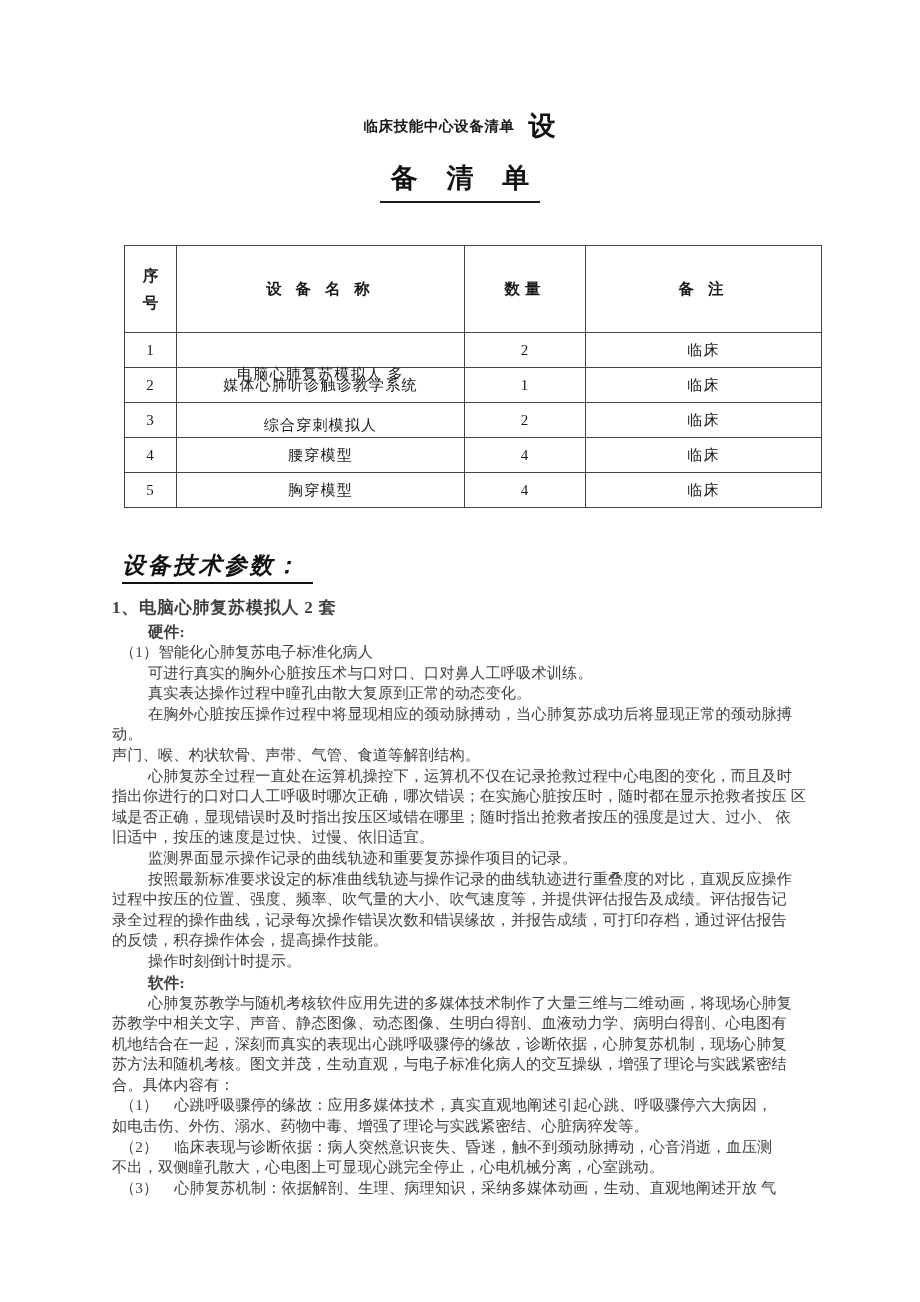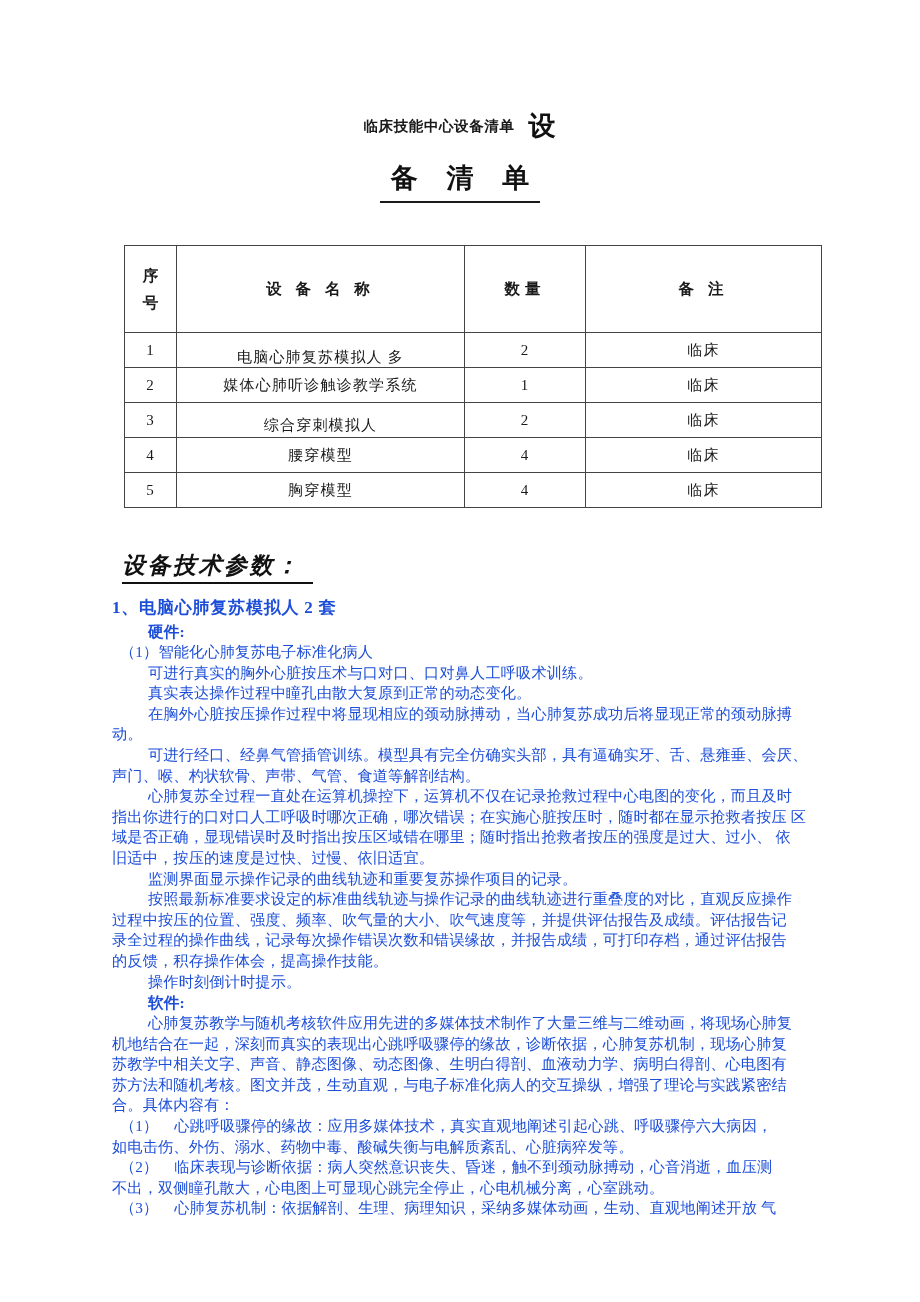--- a/index.html
+++ b/index.html
@@ -98,21 +98,21 @@
   .equip-table tbody td {
     height: 34px;
     font-size: 15px;
     letter-spacing: 1.2px;
   }
   .cell-no, .cell-qty {
     font-size: 14.5px;
     letter-spacing: 0;
     font-family: "Liberation Serif", serif;
   }
-  .row-shift-down .cell-name { position: relative; top: 7px; }
+  .row-shift-down .cell-name { position: relative; top: 24px; }
   .row-shift-down2 .cell-name { position: relative; top: 5px; }
 
   .total-row td { height: 72px; }
   .total-name {
     font-size: 16px;
     font-weight: 600;
   }
   .total-name .c1 { letter-spacing: 0; margin-right: 6px; }
   .total-name .c2 {
     display: inline-block;
@@ -139,21 +139,21 @@
   }
 
   
   .body-text {
     position: absolute;
     left: 112px;
     top: 596px;
     width: 730px;
     font-size: 15.2px;
     line-height: 20.6px;
-    color: #1d4ed8;
+    color: #404040;
     letter-spacing: 0.15px;
   }
   .body-text p {
     margin: 0;
     white-space: pre-wrap;
   }
   .p-item-title {
     font-size: 17px;
     font-weight: 700;
     letter-spacing: 0.8px;
@@ -250,38 +250,37 @@
   <div class="sec-heading">设备技术参数：</div>
 
   <div class="body-text">
     <p class="p-item-title">1、电脑心肺复苏模拟人 2 套</p>
     <p class="p-sub-bold">硬件:</p>
     <p class="p-paren">（1）智能化心肺复苏电子标准化病人</p>
     <p class="p-indent1">可进行真实的胸外心脏按压术与口对口、口对鼻人工呼吸术训练。</p>
     <p class="p-indent1">真实表达操作过程中瞳孔由散大复原到正常的动态变化。</p>
     <p class="p-indent1">在胸外心脏按压操作过程中将显现相应的颈动脉搏动，当心肺复苏成功后将显现正常的颈动脉搏</p>
     <p class="p-flow">动。</p>
-    <p class="p-indent1">可进行经口、经鼻气管插管训练。模型具有完全仿确实头部，具有逼确实牙、舌、悬雍垂、会厌、</p>
     <p class="p-flow">声门、喉、杓状软骨、声带、气管、食道等解剖结构。</p>
     <p class="p-indent1">心肺复苏全过程一直处在运算机操控下，运算机不仅在记录抢救过程中心电图的变化，而且及时</p>
     <p class="p-flow">指出你进行的口对口人工呼吸时哪次正确，哪次错误；在实施心脏按压时，随时都在显示抢救者按压 区</p>
     <p class="p-flow">域是否正确，显现错误时及时指出按压区域错在哪里；随时指出抢救者按压的强度是过大、过小、 依</p>
     <p class="p-flow">旧适中，按压的速度是过快、过慢、依旧适宜。</p>
     <p class="p-indent1">监测界面显示操作记录的曲线轨迹和重要复苏操作项目的记录。</p>
     <p class="p-indent1">按照最新标准要求设定的标准曲线轨迹与操作记录的曲线轨迹进行重叠度的对比，直观反应操作</p>
     <p class="p-flow">过程中按压的位置、强度、频率、吹气量的大小、吹气速度等，并提供评估报告及成绩。评估报告记</p>
     <p class="p-flow">录全过程的操作曲线，记录每次操作错误次数和错误缘故，并报告成绩，可打印存档，通过评估报告</p>
     <p class="p-flow">的反馈，积存操作体会，提高操作技能。</p>
     <p class="p-indent1">操作时刻倒计时提示。</p>
     <p class="p-sub-bold">软件:</p>
     <p class="p-indent1">心肺复苏教学与随机考核软件应用先进的多媒体技术制作了大量三维与二维动画，将现场心肺复</p>
+    <p class="p-flow">苏教学中相关文字、声音、静态图像、动态图像、生明白得剖、血液动力学、病明白得剖、心电图有</p>
     <p class="p-flow">机地结合在一起，深刻而真实的表现出心跳呼吸骤停的缘故，诊断依据，心肺复苏机制，现场心肺复</p>
-    <p class="p-flow">苏教学中相关文字、声音、静态图像、动态图像、生明白得剖、血液动力学、病明白得剖、心电图有</p>
     <p class="p-flow">苏方法和随机考核。图文并茂，生动直观，与电子标准化病人的交互操纵，增强了理论与实践紧密结</p>
     <p class="p-flow">合。具体内容有：</p>
     <p class="p-numbered">（1）    心跳呼吸骤停的缘故：应用多媒体技术，真实直观地阐述引起心跳、呼吸骤停六大病因，</p>
-    <p class="p-flow">如电击伤、外伤、溺水、药物中毒、酸碱失衡与电解质紊乱、心脏病猝发等。</p>
+    <p class="p-flow">如电击伤、外伤、溺水、药物中毒、增强了理论与实践紧密结、心脏病猝发等。</p>
     <p class="p-numbered">（2）    临床表现与诊断依据：病人突然意识丧失、昏迷，触不到颈动脉搏动，心音消逝，血压测</p>
     <p class="p-flow">不出，双侧瞳孔散大，心电图上可显现心跳完全停止，心电机械分离，心室跳动。</p>
     <p class="p-numbered">（3）    心肺复苏机制：依据解剖、生理、病理知识，采纳多媒体动画，生动、直观地阐述开放 气</p>
   </div>
 
 </div>
 
 </body></html>

